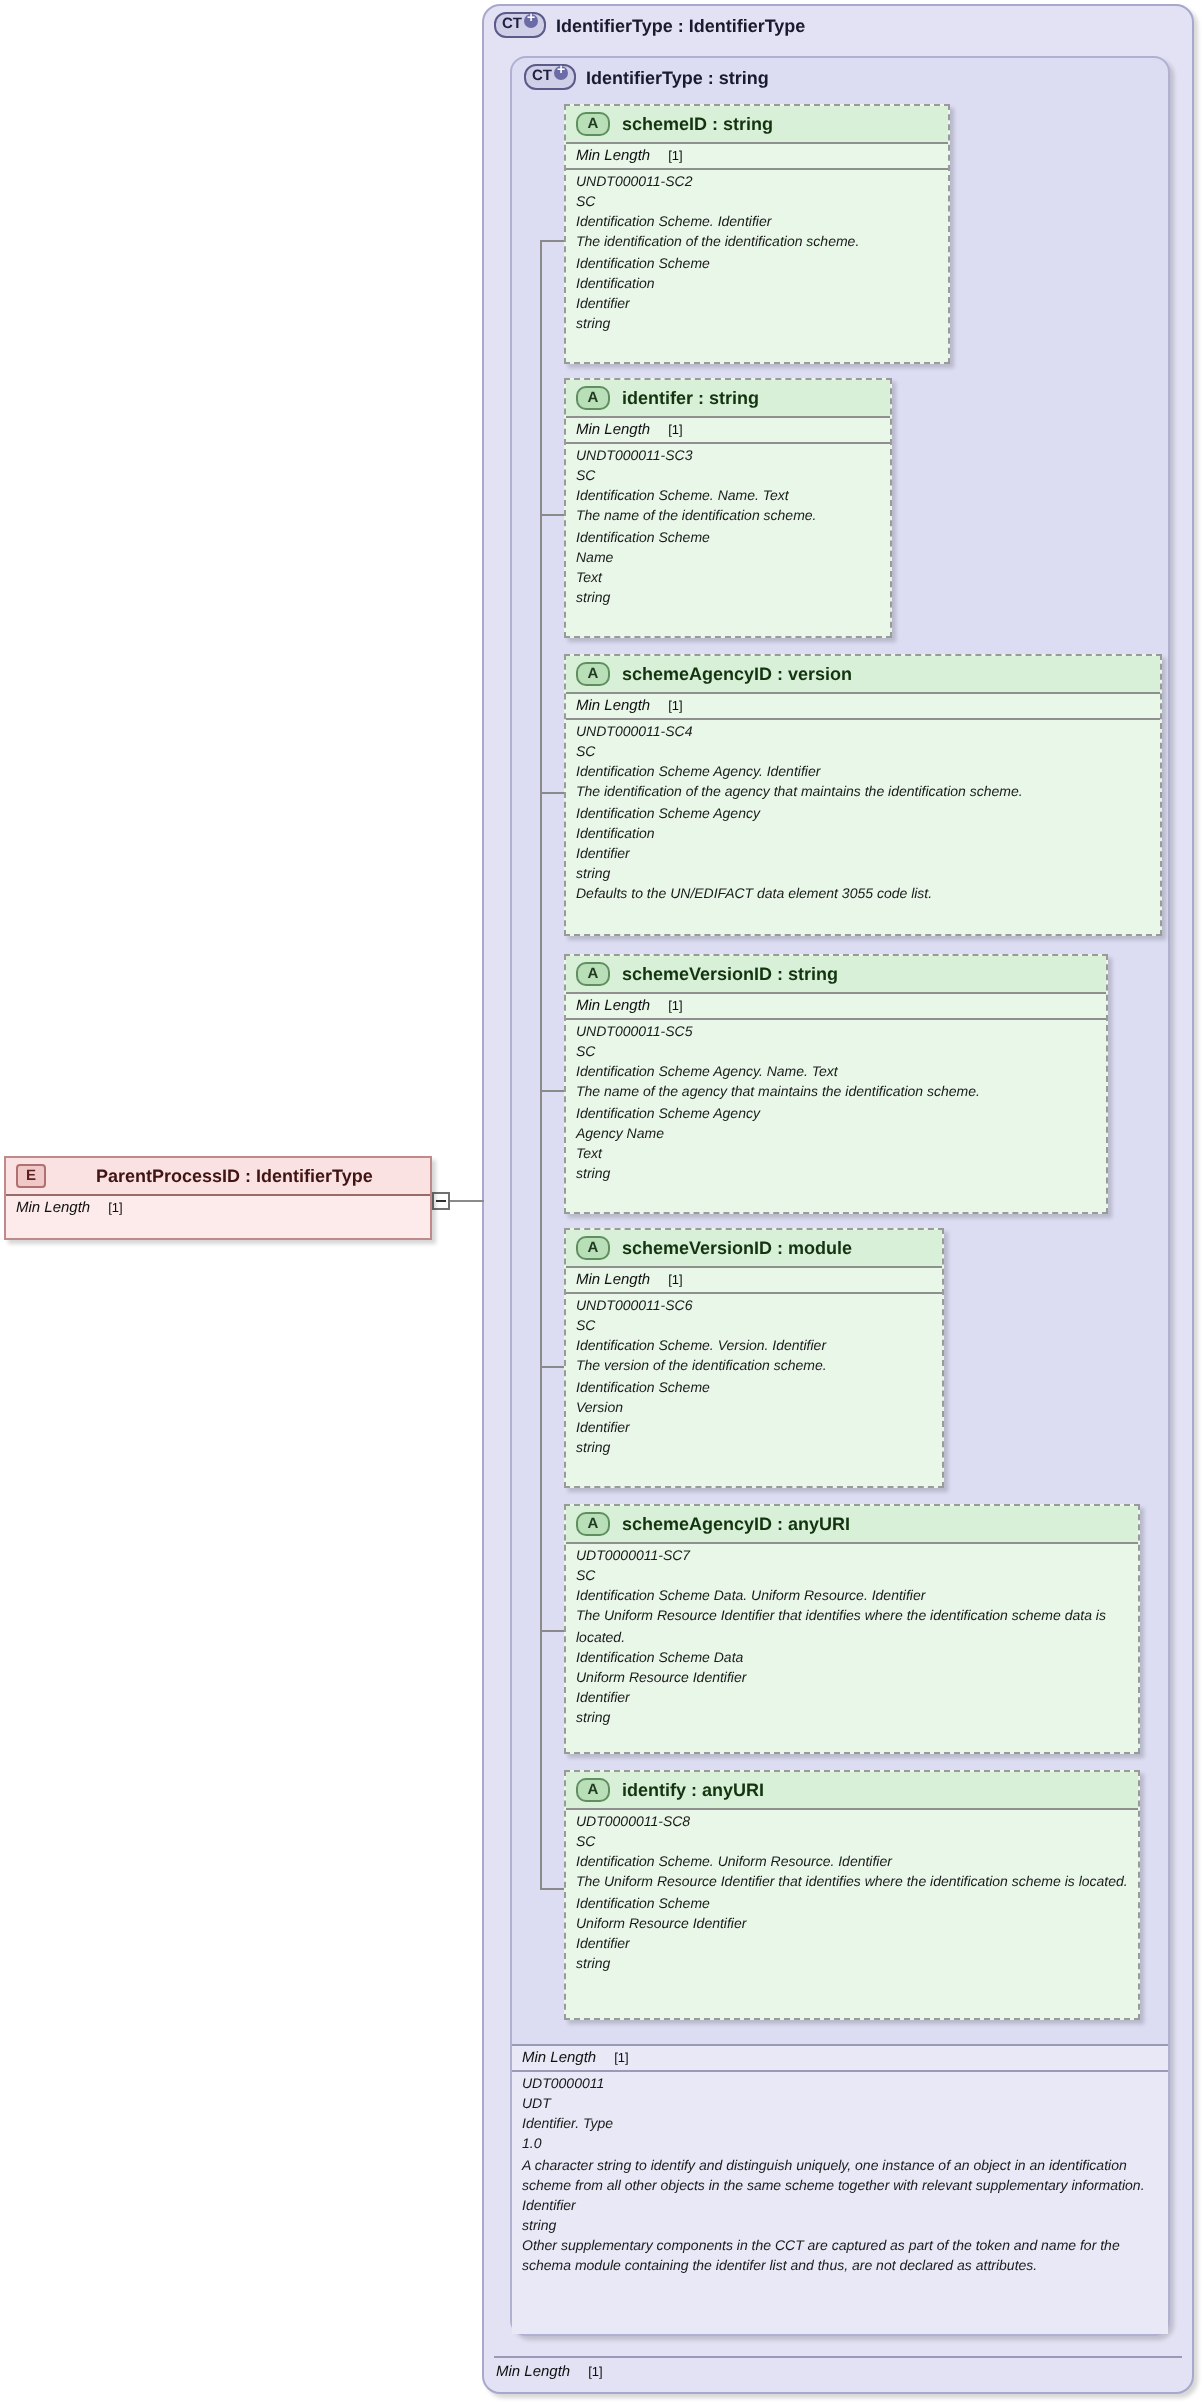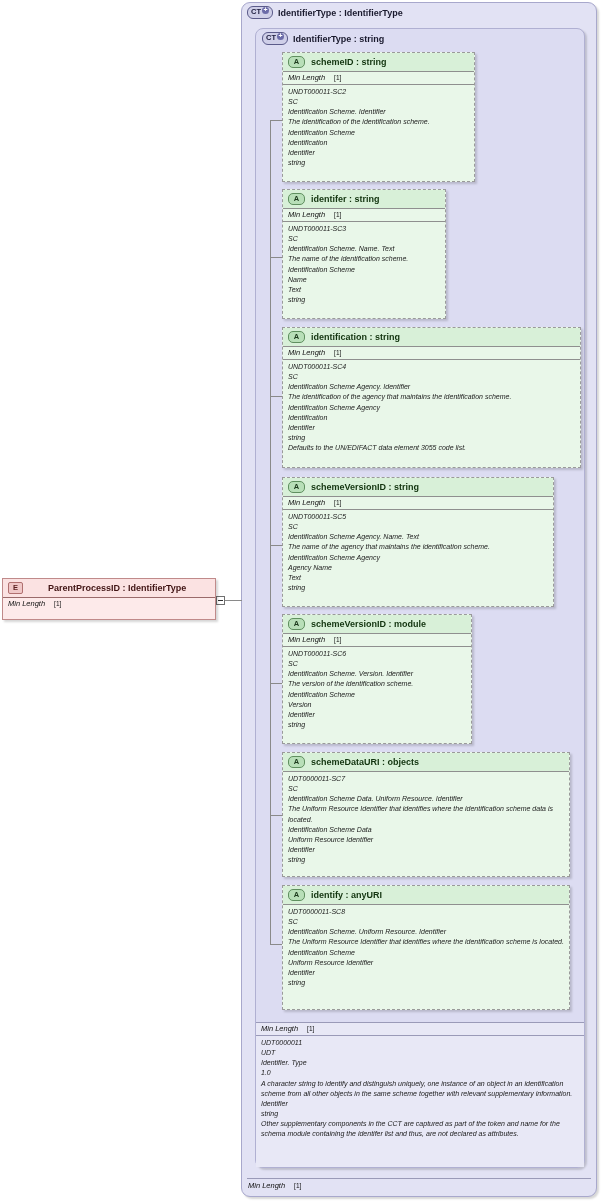--- a/index.html
+++ b/index.html
@@ -208,21 +208,21 @@
     <div>Identification Scheme</div>
     <div>Name</div>
     <div>Text</div>
     <div>string</div>
   </div>
 </div>
 
 <div class="attr-box shadow" style="left:282px;top:327px;width:299px;height:141px;">
   <div class="attr-head">
     <span class="badge badge-a">A</span>
-    <span class="ttl">identification : string</span>
+    <span class="ttl">schemeAgencyID : version</span>
   </div>
   <div class="facet-row">
     <span class="fname">Min Length</span>
     <span class="fval">[1]</span>
   </div>
   <div class="doc-lines">
     <div>UNDT000011-SC4</div>
     <div>SC</div>
     <div>Identification Scheme Agency. Identifier</div>
     <div>The identification of the agency that maintains the identification scheme.</div>
@@ -272,21 +272,21 @@
     <div>Identification Scheme</div>
     <div>Version</div>
     <div>Identifier</div>
     <div>string</div>
   </div>
 </div>
 
 <div class="attr-box shadow" style="left:282px;top:752px;width:288px;height:125px;">
   <div class="attr-head">
     <span class="badge badge-a">A</span>
-    <span class="ttl">schemeDataURI : objects</span>
+    <span class="ttl">schemeAgencyID : anyURI</span>
   </div>
   <div class="doc-lines">
     <div>UDT0000011-SC7</div>
     <div>SC</div>
     <div>Identification Scheme Data. Uniform Resource. Identifier</div>
     <div>The Uniform Resource Identifier that identifies where the identification scheme data is located.</div>
     <div>Identification Scheme Data</div>
     <div>Uniform Resource Identifier</div>
     <div>Identifier</div>
     <div>string</div>

